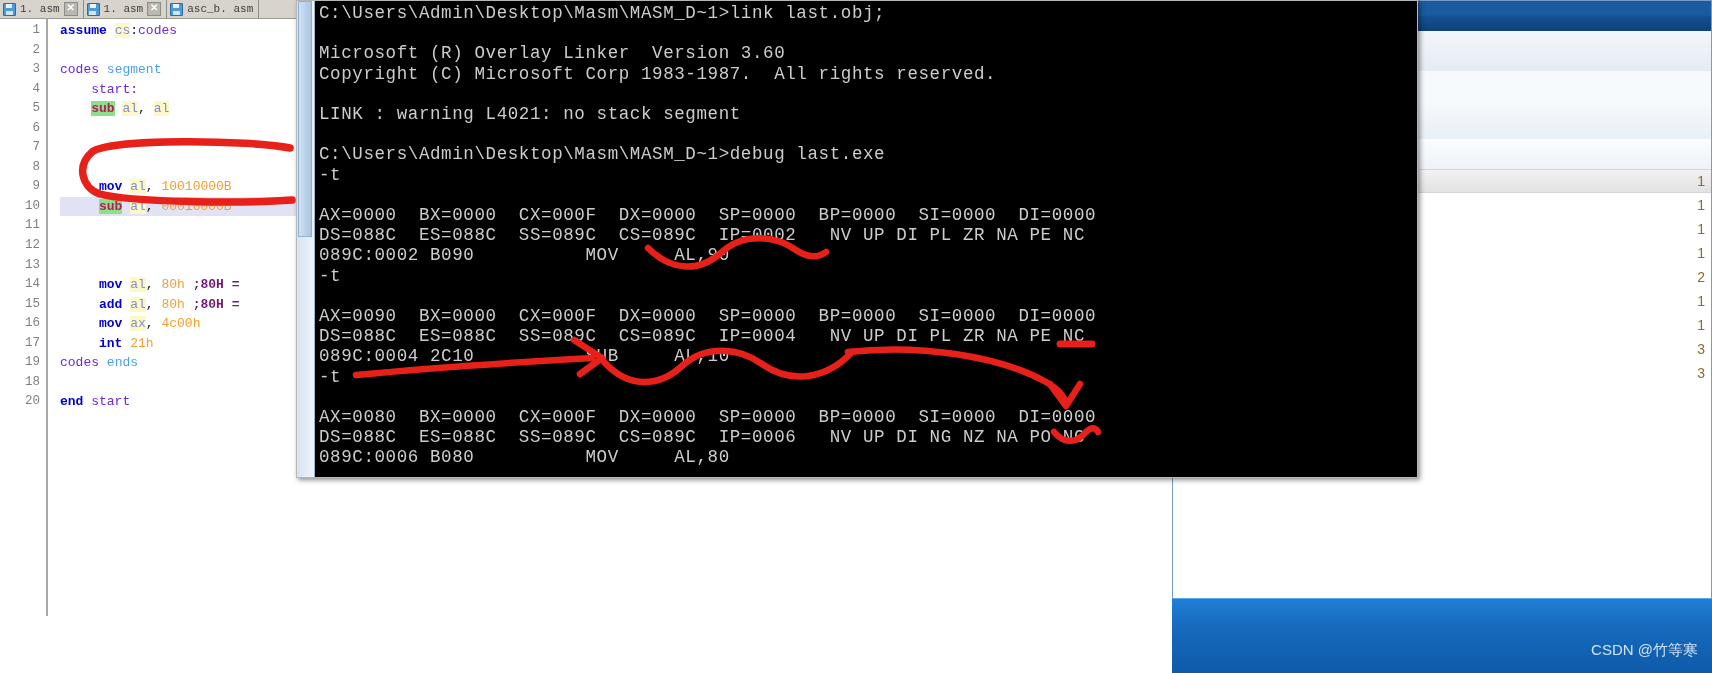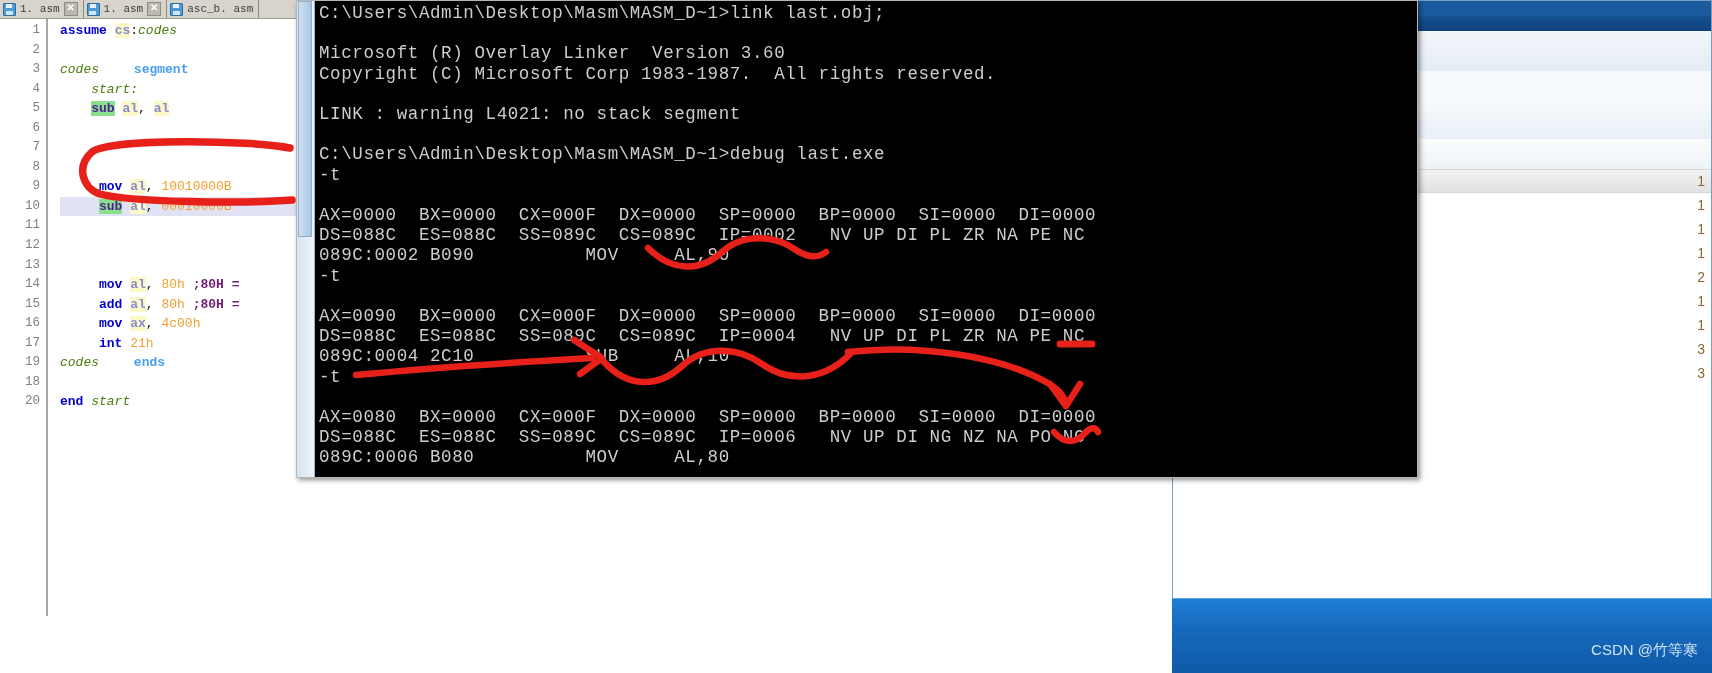--- a/index.html
+++ b/index.html
@@ -60,24 +60,24 @@
   }
   #code-area{
     flex:1 1 auto;position:relative;background:#ffffff;
     padding:2px 0 0 12px;box-sizing:border-box;
     font-family:"Liberation Mono", monospace;font-size:13px;
     white-space:pre;
   }
   #code-area .cl{height:19.55px;line-height:19.55px;}
   #code-area .cl.cur{background:#e2e2f5;}
   .t-kwblue{color:#0000d0;font-weight:bold;}
-  .t-kwop{color:#4c1d95;font-weight:bold;background:#8ce08c;}
-  .t-reg{color:#8a8ad0;font-weight:bold;background:#fdf8c8;}
-  .t-seg{color:#4aa0f0;font-weight:bold;margin-left:27px;}
-  .t-id{color:#4d7c0f;font-style:italic;}
+  .t-kwop{color:#be185d;font-weight:bold;background:#8ce08c;}
+  .t-reg{color:#8a8ad0;font-weight:normal;background:#fdf8c8;}
+  .t-seg{color:#4aa0f0;font-weight:normal;}
+  .t-id{color:#6d28d9;}
   .t-num{color:#f0a030;font-weight:normal;}
   .t-cmt{color:#701a75;font-weight:bold;}
   .t-plain{color:#202020;}
   .t-colon{color:#202020;}
 
   
   #explorer-window{
     position:absolute;left:1172px;top:0px;width:540px;height:616px;
     background:#f0f0f0;
     border:1px solid #7a9cc0;

